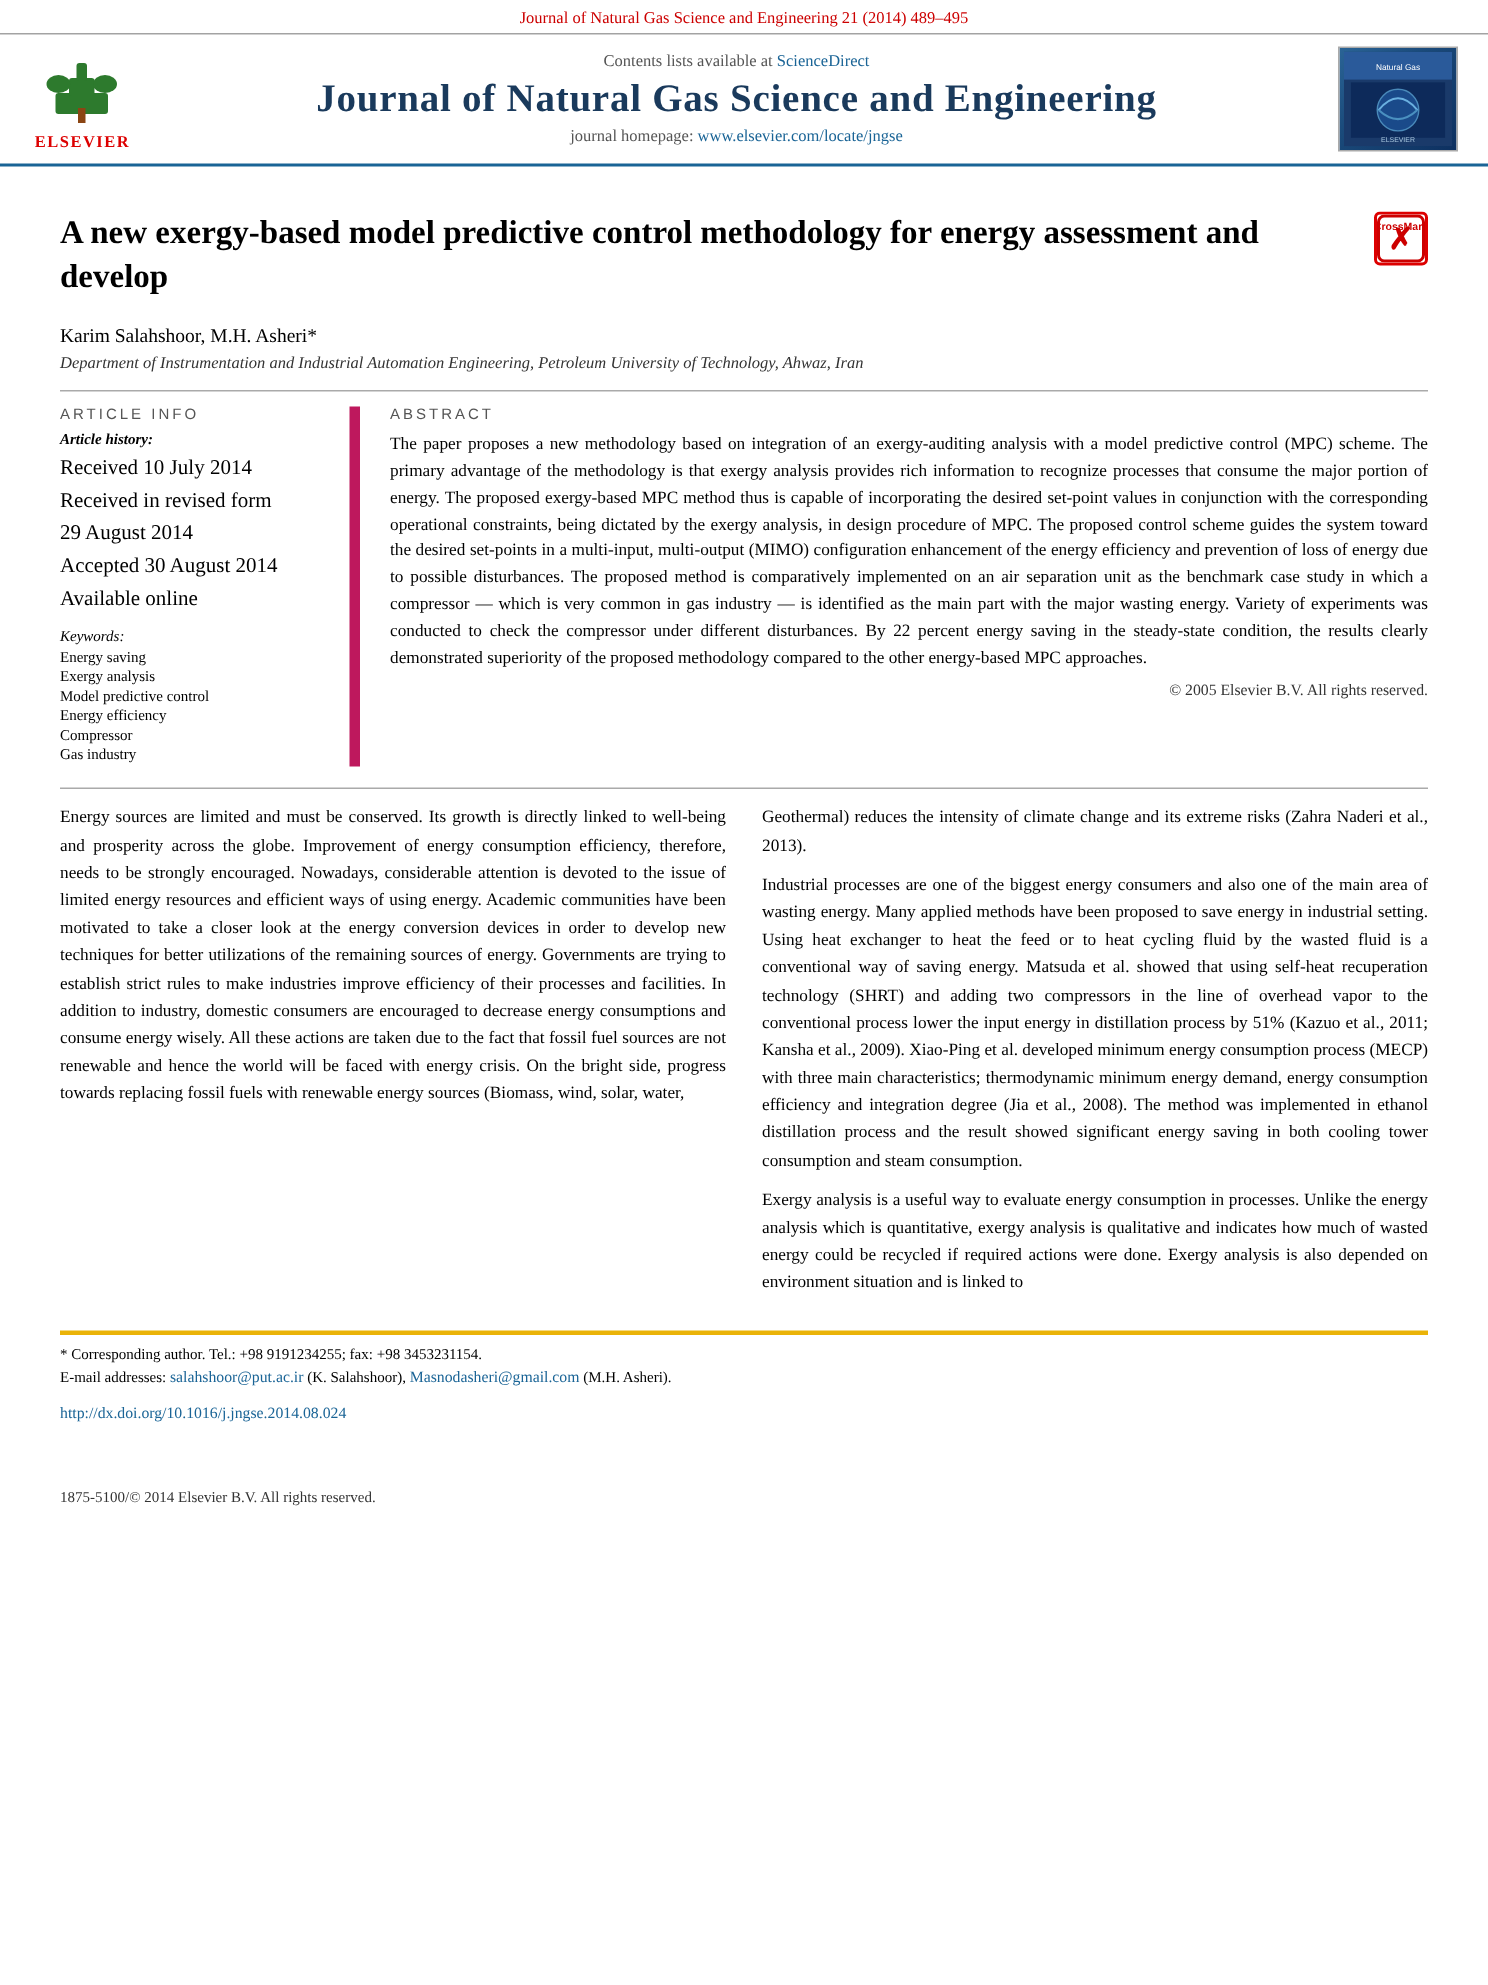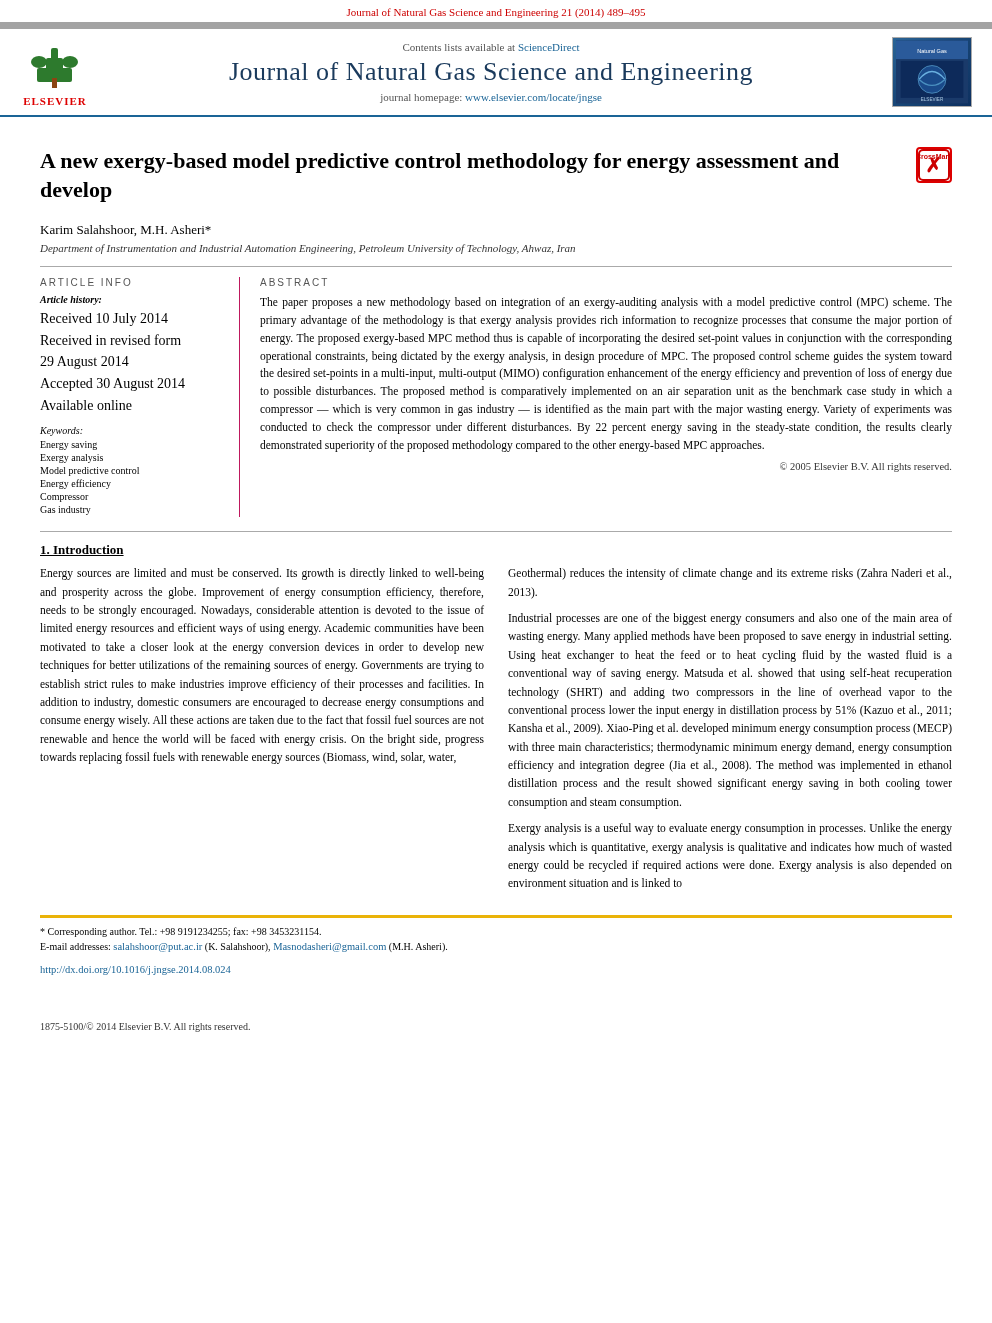--- a/index.html
+++ b/index.html
@@ -16,21 +16,21 @@
       margin: 0 auto;
       padding: 0;
       position: relative;
     }
     
     .top-banner {
       text-align: center;
       padding: 6px 0 4px 0;
       font-size: 11px;
       color: #c00;
-      border-bottom: 7px solid #a3a3a3;
+      border-bottom: 1px solid #a3a3a3;
     }
     
     .journal-header {
       display: flex;
       align-items: stretch;
       border-bottom: 2px solid #1a6496;
       padding: 8px 10px;
       gap: 10px;
     }
     .header-left {
@@ -64,21 +64,21 @@
       font-size: 11px;
       color: #555;
       margin-bottom: 4px;
     }
     .science-direct-link {
       color: #1a6496;
       text-decoration: none;
     }
     .journal-title-main {
       font-size: 26px;
-      font-weight: normal;
+      font-weight: bold;
       color: #1a3a5c;
       letter-spacing: 0.5px;
       margin-bottom: 4px;
       font-family: 'Times New Roman', serif;
     }
     .homepage-line {
       font-size: 11px;
       color: #555;
     }
     .homepage-link {
@@ -136,21 +136,21 @@
 
     
     .two-col {
       display: flex;
       gap: 20px;
       margin-bottom: 14px;
     }
     .article-info-col {
       width: 200px;
       min-width: 200px;
-      border-right: 1px solid #be185d;
+      border-right: 7px solid #be185d;
       padding-right: 16px;
     }
     .abstract-col {
       flex: 1;
     }
     .section-label {
       font-size: 10px;
       letter-spacing: 2px;
       text-transform: uppercase;
       color: #555;
@@ -356,21 +356,20 @@
       <div class="abstract-col">
         <div class="section-label">ABSTRACT</div>
         <p class="abstract-text">The paper proposes a new methodology based on integration of an exergy-auditing analysis with a model predictive control (MPC) scheme. The primary advantage of the methodology is that exergy analysis provides rich information to recognize processes that consume the major portion of energy. The proposed exergy-based MPC method thus is capable of incorporating the desired set-point values in conjunction with the corresponding operational constraints, being dictated by the exergy analysis, in design procedure of MPC. The proposed control scheme guides the system toward the desired set-points in a multi-input, multi-output (MIMO) configuration enhancement of the energy efficiency and prevention of loss of energy due to possible disturbances. The proposed method is comparatively implemented on an air separation unit as the benchmark case study in which a compressor — which is very common in gas industry — is identified as the main part with the major wasting energy. Variety of experiments was conducted to check the compressor under different disturbances. By 22 percent energy saving in the steady-state condition, the results clearly demonstrated superiority of the proposed methodology compared to the other energy-based MPC approaches.</p>
         <div class="copyright-line">© 2005 Elsevier B.V. All rights reserved.</div>
       </div>
     </div>
 
     <hr class="divider-line">
 
     <div class="body-content">
-      <div class="section-heading">1. Introduction</div>
       <div class="two-col-body">
 
         <div class="body-left">
           <p class="body-para">Energy sources are limited and must be conserved. Its growth is directly linked to well-being and prosperity across the globe. Improvement of energy consumption efficiency, therefore, needs to be strongly encouraged. Nowadays, considerable attention is devoted to the issue of limited energy resources and efficient ways of using energy. Academic communities have been motivated to take a closer look at the energy conversion devices in order to develop new techniques for better utilizations of the remaining sources of energy. Governments are trying to establish strict rules to make industries improve efficiency of their processes and facilities. In addition to industry, domestic consumers are encouraged to decrease energy consumptions and consume energy wisely. All these actions are taken due to the fact that fossil fuel sources are not renewable and hence the world will be faced with energy crisis. On the bright side, progress towards replacing fossil fuels with renewable energy sources (Biomass, wind, solar, water,</p>
         </div>
 
         <div class="body-right">
           <p class="body-para">
             <span>Geothermal) reduces the intensity of climate change and its extreme risks (Zahra Naderi et al., 2013).</span>
           </p>

